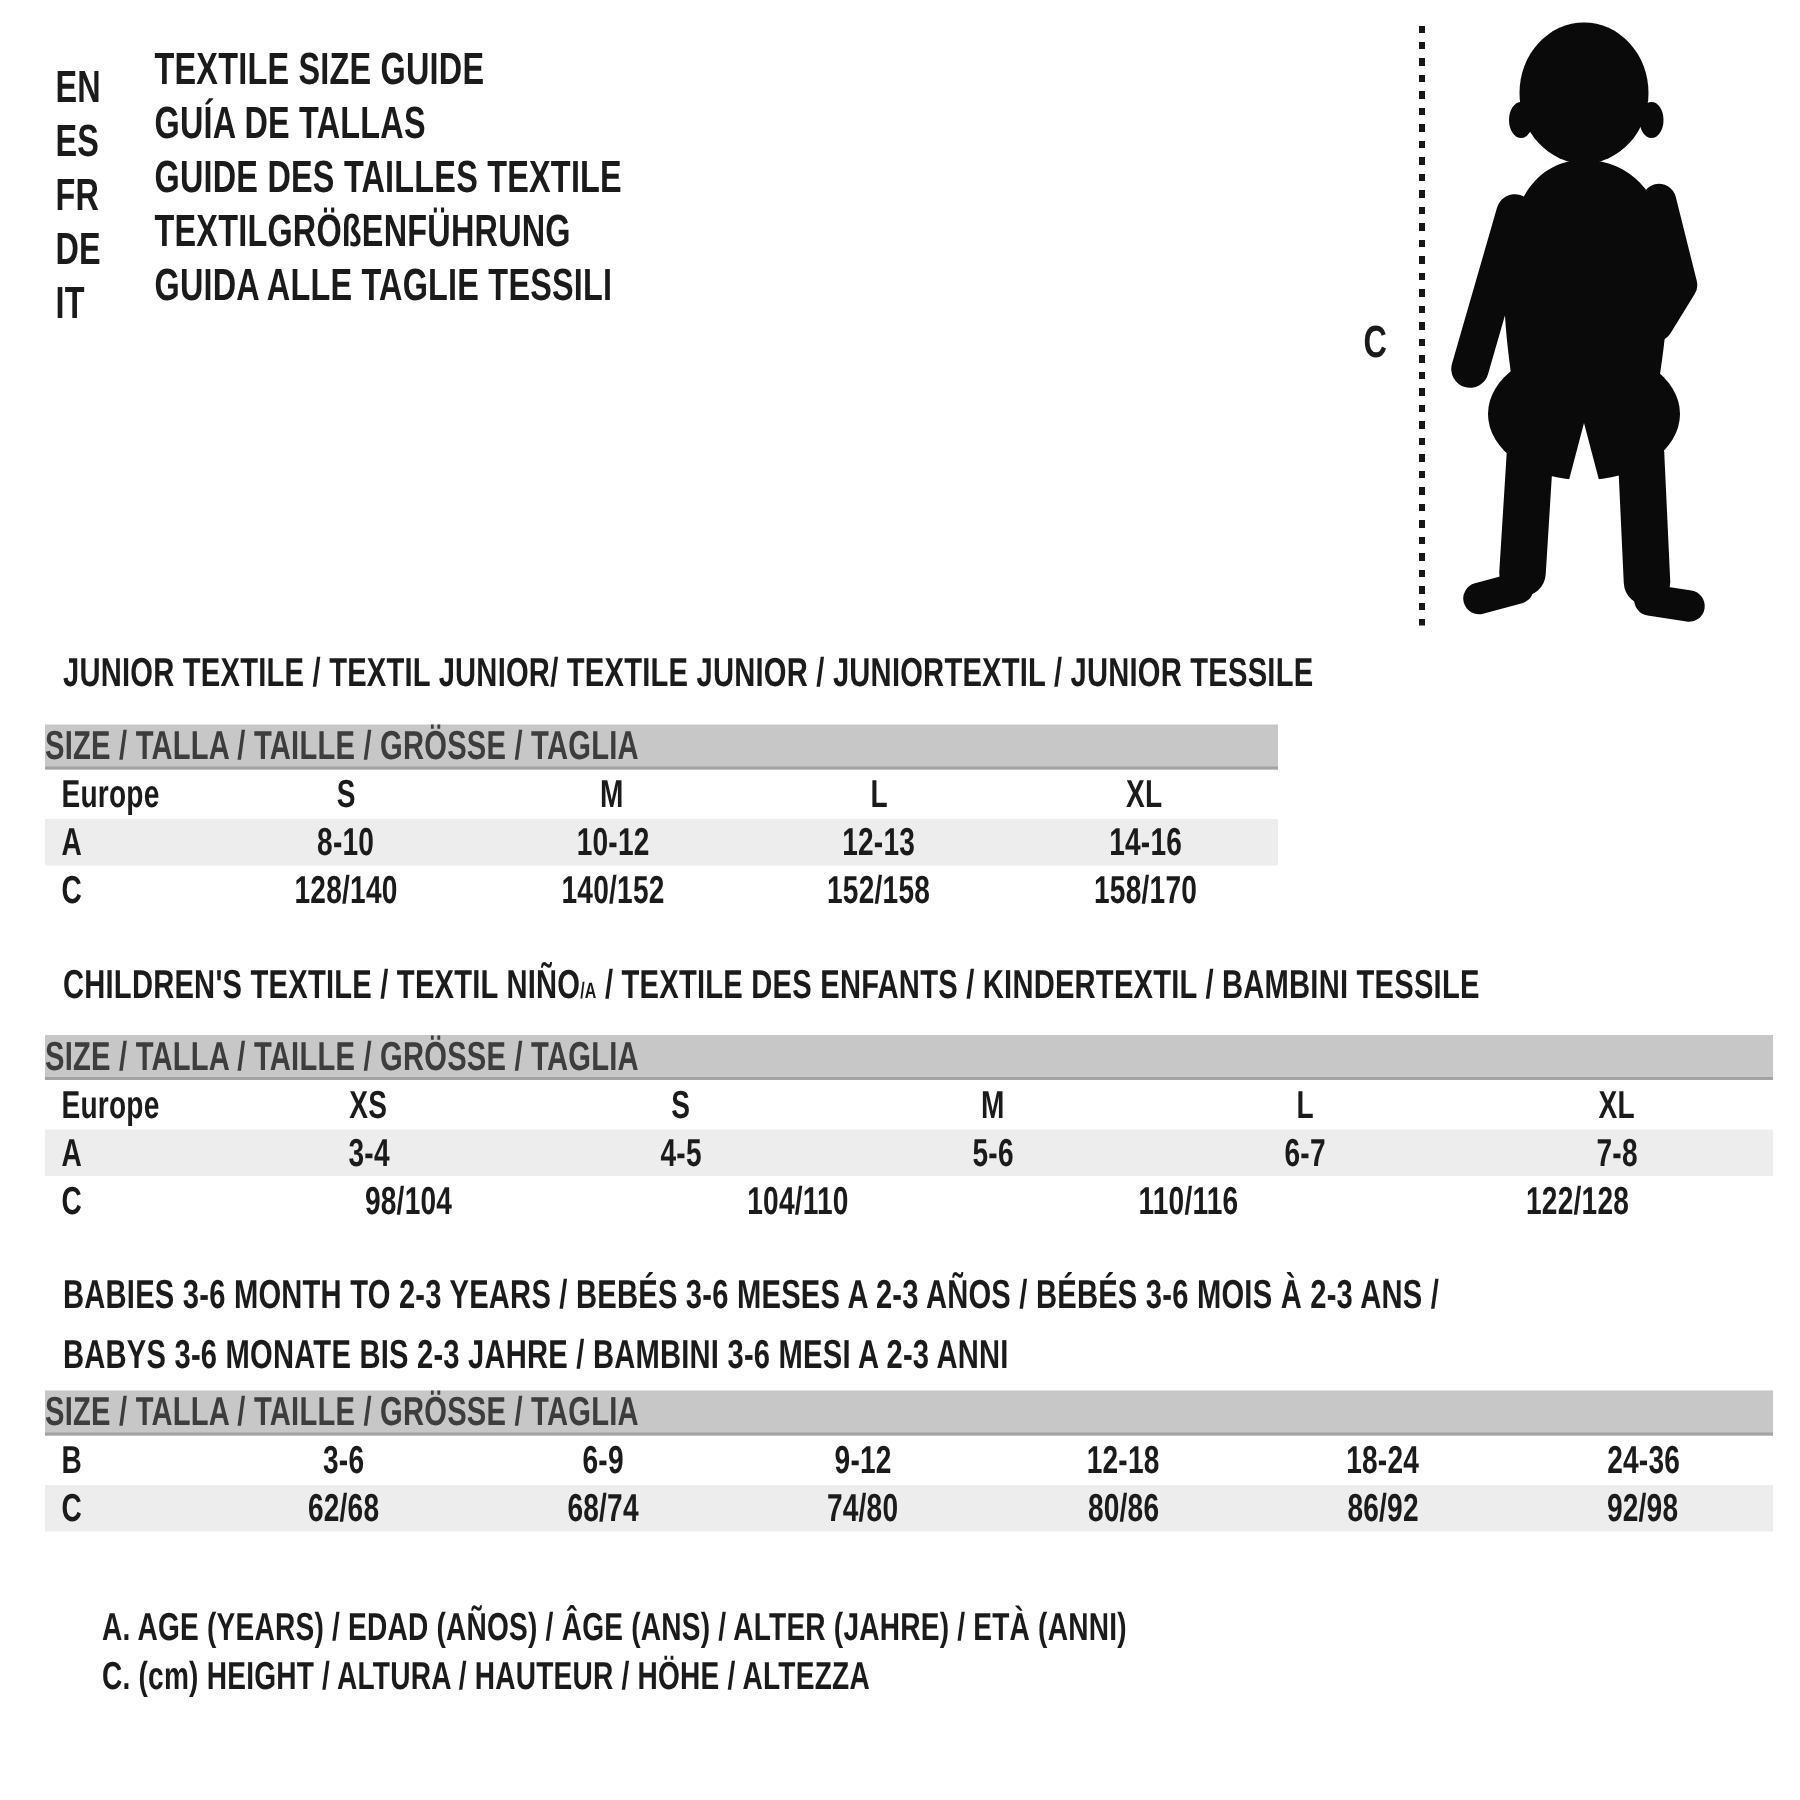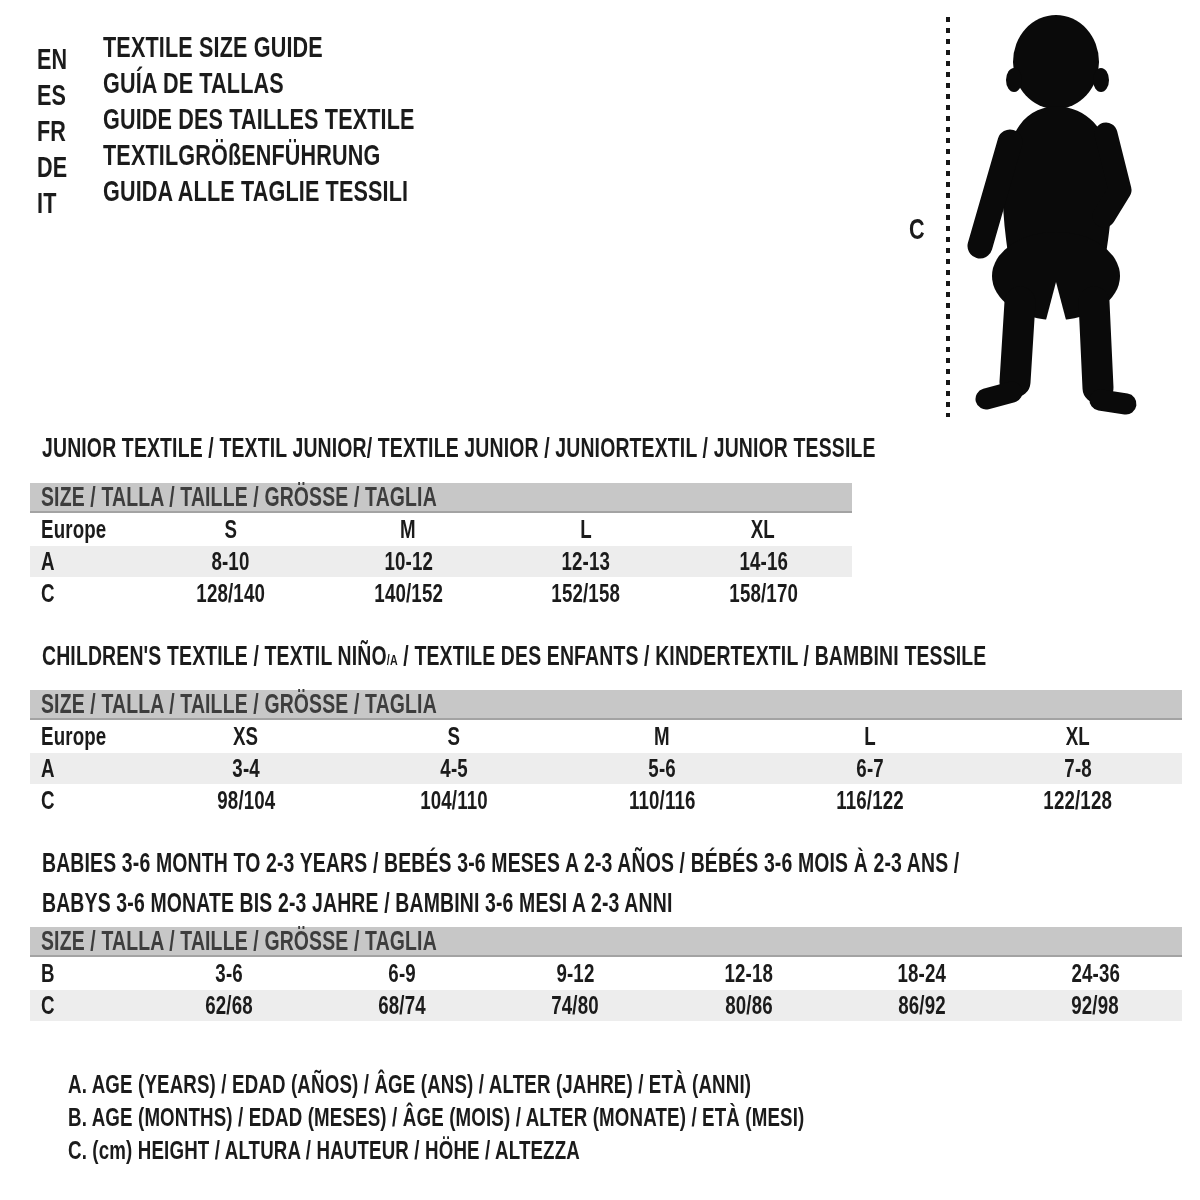--- a/index.html
+++ b/index.html
@@ -43,21 +43,20 @@
   .sec-title.two-line div { line-height: 40px; height: 40px; }
   .sub-a { font-size: 0.55em; }
 
   
   .tbl { position: absolute; left: 30px; }
   .tbl .bar {
     height: 28px;
     background: #c7c7c7;
     border-bottom: 2px solid #a3a3a3;
     display: flex; align-items: center;
-    padding-left: 11px;
     color: #3d3d3d;
     font-size: 27px;
   }
   .trow { display: flex; align-items: center; height: 31px; font-size: 26px; }
   .trow.alt { background: #ededed; }
   .lblcell { width: 101px; padding-left: 11px; }
   .cell { flex: 1; text-align: center; }
 
   
   .legend { position: absolute; left: 42px; top: 1068px; font-size: 26px; }
@@ -161,21 +160,20 @@
       <div class="cell"><span class="cnd">4-5</span></div>
       <div class="cell"><span class="cnd">5-6</span></div>
       <div class="cell"><span class="cnd">6-7</span></div>
       <div class="cell"><span class="cnd">7-8</span></div>
     </div>
     <div class="trow" style="height:33px;">
       <div class="lblcell"><span class="cnd cnd-l">C</span></div>
       <div class="cell"><span class="cnd">98/104</span></div>
       <div class="cell"><span class="cnd">104/110</span></div>
       <div class="cell"><span class="cnd">110/116</span></div>
-      <div class="cell"><span class="cnd">116/122</span></div>
       <div class="cell"><span class="cnd">122/128</span></div>
     </div>
   </div>
 
   <div class="sec-title two-line" style="top:843px;">
     <div><span class="cnd cnd-l">BABIES 3-6 MONTH TO 2-3 YEARS / BEBÉS 3-6 MESES A 2-3 AÑOS / BÉBÉS 3-6 MOIS À 2-3 ANS /</span></div>
     <div><span class="cnd cnd-l">BABYS 3-6 MONATE BIS 2-3 JAHRE / BAMBINI 3-6 MESI A 2-3 ANNI</span></div>
   </div>
   <div class="tbl" style="top:927px; width:1152px;">
     <div class="bar">
@@ -196,17 +194,16 @@
       <div class="cell"><span class="cnd">68/74</span></div>
       <div class="cell"><span class="cnd">74/80</span></div>
       <div class="cell"><span class="cnd">80/86</span></div>
       <div class="cell"><span class="cnd">86/92</span></div>
       <div class="cell"><span class="cnd">92/98</span></div>
     </div>
   </div>
 
   <div class="legend">
     <div><span class="cnd cnd-l">A. AGE (YEARS) / EDAD (AÑOS) / ÂGE (ANS) / ALTER (JAHRE) / ETÀ (ANNI)</span></div>
-    <div><span class="cnd cnd-l">B. AGE (MONTHS) / EDAD (MESES) / ÂGE (MOIS) / ALTER (MONATE) / ETÀ (MESI)</span></div>
     <div><span class="cnd cnd-l">C. (cm) HEIGHT / ALTURA / HAUTEUR / HÖHE / ALTEZZA</span></div>
   </div>
 
 </div>
 
 </body></html>

